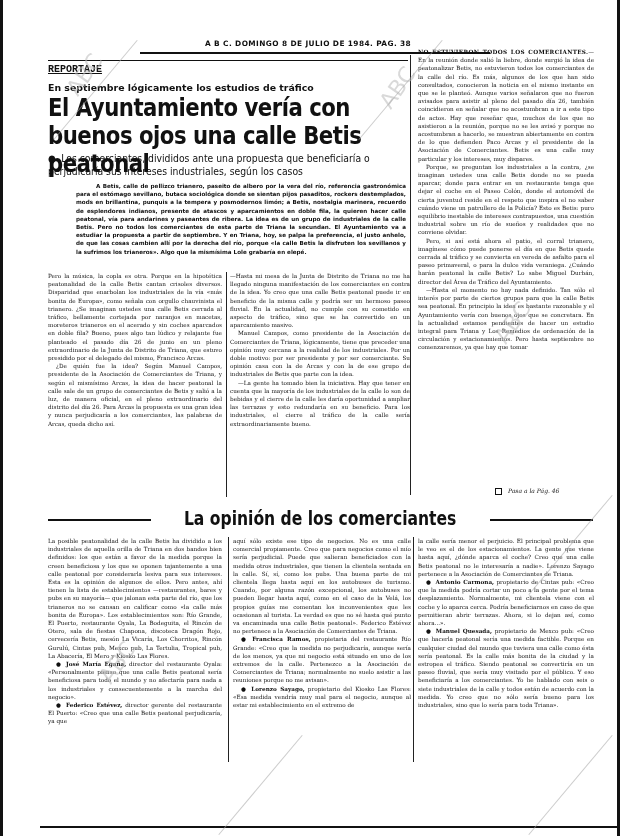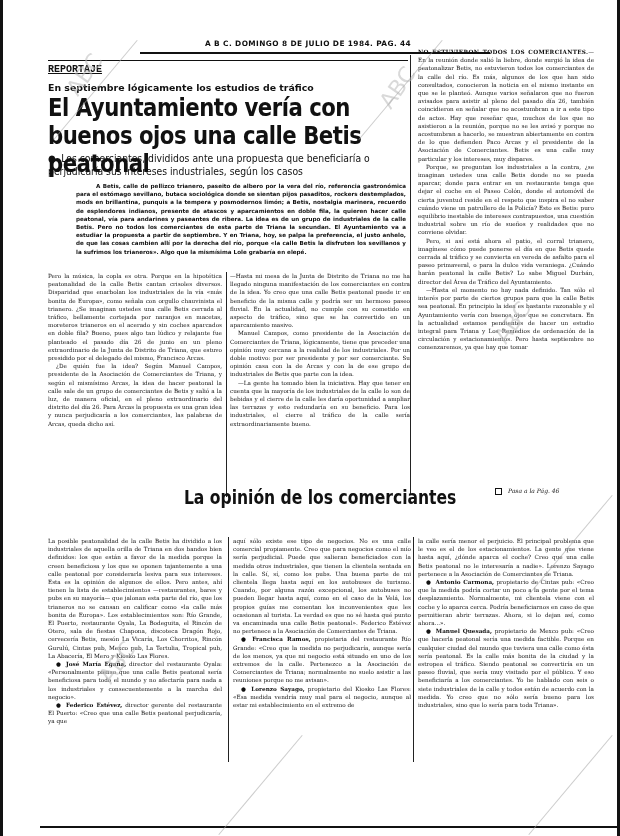--- a/index.html
+++ b/index.html
@@ -20,41 +20,41 @@
   .col p.first { text-indent:0; }
   .c1 { left:48px; top:272px; width:174px; }
   .c2 { left:230px; top:272px; width:180px; }
   .c3 { left:418px; top:48px; width:176px; }
   .vrule { position:absolute; width:1px; background:#222; }
   .vr1 { left:226px; top:272px; height:225px; }
   .vr2 { left:410px; top:55px; height:440px; }
   .run-title { font-weight:bold; letter-spacing:0.3px; }
   .jump { position:absolute; left:495px; top:487px; font-style:italic; font-size:6px; white-space:nowrap; }
   .jump .box { display:inline-block; width:5px; height:5px; border:1px solid #111; margin-right:6px; vertical-align:middle; }
-  .sub-band { position:absolute; left:48px; top:482px; width:545px; height:26px; display:flex; align-items:center;flex-direction:column; }
+  .sub-band { position:absolute; left:48px; top:505px; width:545px; height:26px; display:flex; align-items:center; }
   .sub-band .line { flex:1; height:2px; background:#111; margin-top:4px; }
   .sub-band .title { font-family:"DejaVu Sans", sans-serif; font-weight:bold; font-size:19px; padding:0 3px; white-space:nowrap; transform:scaleX(0.82); }
   .b1 { left:48px; top:537px; width:174px; }
   .b2 { left:233px; top:537px; width:178px; }
   .b3 { left:418px; top:537px; width:176px; }
   .vr3 { left:228px; top:537px; height:225px; }
   .vr4 { left:413px; top:537px; height:225px; }
   .bottom-rule { position:absolute; left:40px; top:826px; width:580px; height:2px; background:#111; }
   .wm { position:absolute; font-family:"DejaVu Sans", sans-serif; font-size:22px; color:#bbb; opacity:0.55; transform:rotate(-55deg); }
   .slash { position:absolute; width:1px; height:130px; background:#aaa; opacity:0.6; transform:rotate(40deg); }
   .bul { font-weight:bold; margin-right:4px; }
   .name { font-weight:bold; }
 </style>
 </head>
 <body>
 
 <div class="edge-l"></div>
 <div class="edge-r"></div>
 
-<div class="folio">A B C. DOMINGO 8 DE JULIO DE 1984. PAG. 44</div>
+<div class="folio">A B C. DOMINGO 8 DE JULIO DE 1984. PAG. 38</div>
 <div class="folio-rule"></div>
 <div class="top-rule"></div>
 
 <div class="section">REPORTAJE</div>
 <div class="kicker">En septiembre lógicamente los estudios de tráfico</div>
 <div class="headline">El Ayuntamiento vería con buenos ojos una calle Betis peatonal</div>
 <div class="deck"><span class="bullet">●</span><span>Los comerciantes, divididos ante una propuesta que beneficiaría o perjudicaría sus intereses industriales, según los casos</span></div>
 
 <div class="lead">A Betis, calle de pellizco trianero, paseito de albero por la vera del río, referencia gastronómica para el estómago sevillano, butaca sociológica donde se sientan pijos pasaditos, rockers destemplados, mods en brillantina, punquis a la tempera y posmodernos limón; a Betis, nostalgia marinera, recuerdo de esplendores indianos, presente de atascos y aparcamientos en doble fila, la quieren hacer calle peatonal, vía para andarines y paseantes de ribera. La idea es de un grupo de industriales de la calle Betis. Pero no todos los comerciantes de esta parte de Triana la secundan. El Ayuntamiento va a estudiar la propuesta a partir de septiembre. Y en Triana, hoy, se palpa la preferencia, el justo anhelo, de que las cosas cambien allí por la derecha del río, porque «la calle Betis la disfruten los sevillanos y la sufrimos los trianeros». Algo que la mismísima Lole grabaría en elepé.</div>
 

